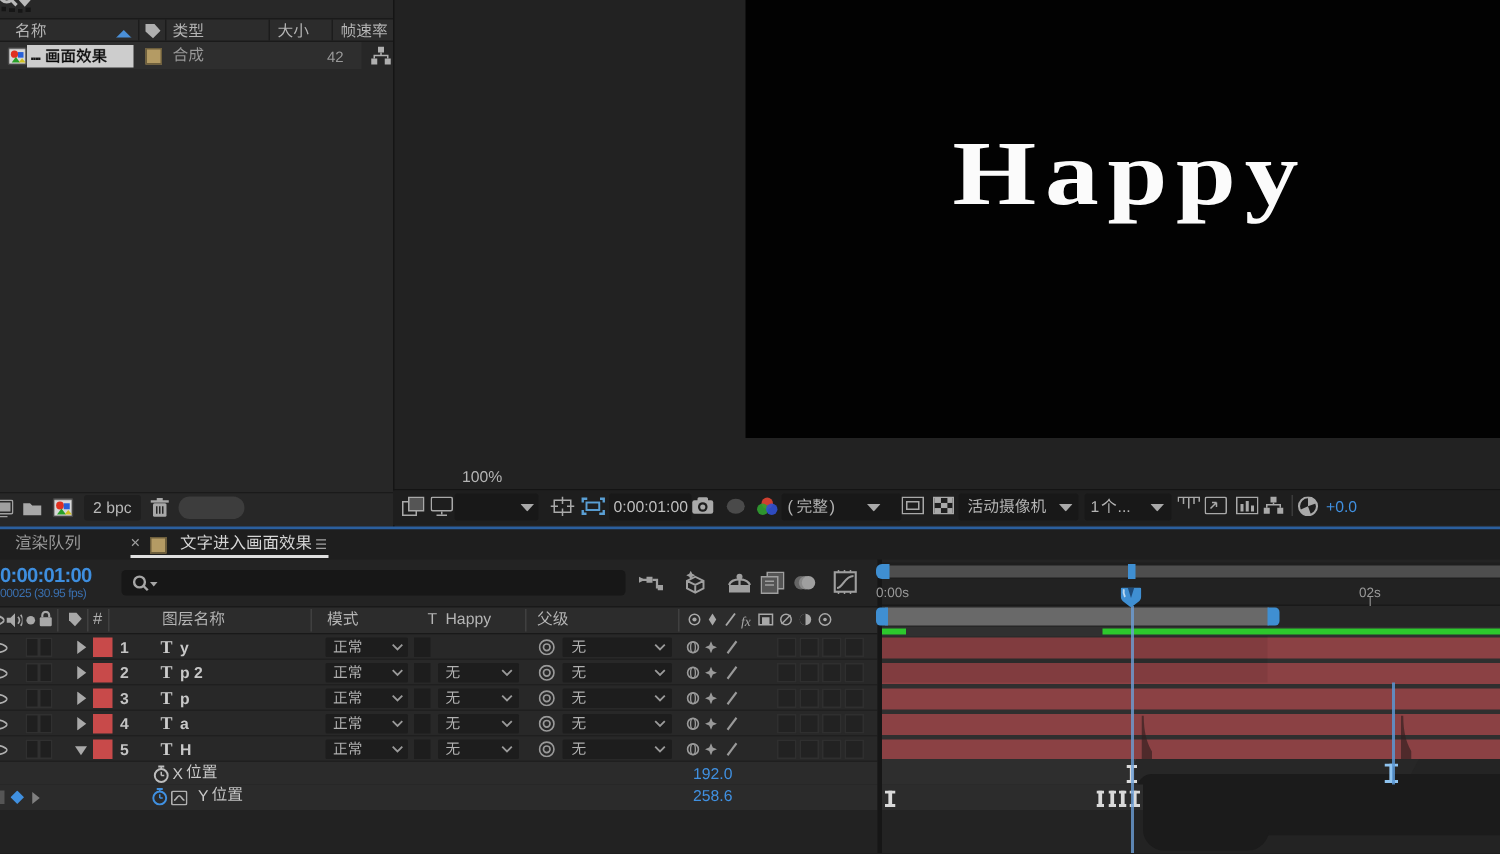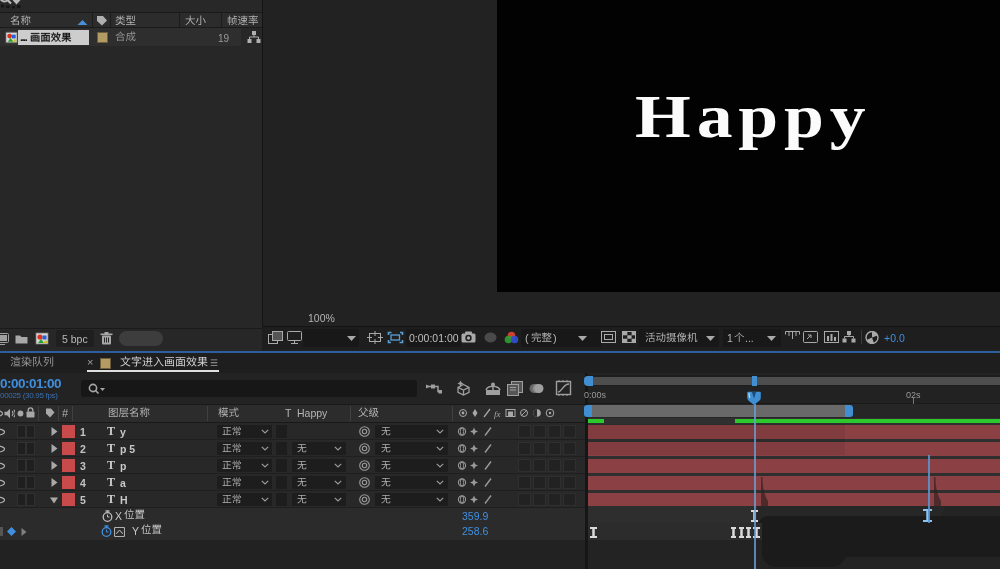--- a/index.html
+++ b/index.html
@@ -108,21 +108,21 @@
       <use href="#z753b" transform="translate(0.0 8.98) scale(0.0102 -0.0102)" fill="#0a0a0a" stroke="#0a0a0a" stroke-width="30"></use>
       <use href="#z9762" transform="translate(10.4 8.98) scale(0.0102 -0.0102)" fill="#0a0a0a" stroke="#0a0a0a" stroke-width="30"></use>
       <use href="#z6548" transform="translate(20.8 8.98) scale(0.0102 -0.0102)" fill="#0a0a0a" stroke="#0a0a0a" stroke-width="30"></use>
       <use href="#z679c" transform="translate(31.2 8.98) scale(0.0102 -0.0102)" fill="#0a0a0a" stroke="#0a0a0a" stroke-width="30"></use>
     </svg>
 <div class="a" style="left:97px;top:32px;width:11px;height:11px;background:#b49b64;border:1px solid #6e5f3c"></div>
 <svg class="a" style="left:115px;top:31px" width="21.0" height="12" viewBox="0 0 21.0 12">
       <use href="#z5408" transform="translate(0.0 9.24) scale(0.0105 -0.0105)" fill="#989898"></use>
       <use href="#z6210" transform="translate(10.5 9.24) scale(0.0105 -0.0105)" fill="#989898"></use>
     </svg>
-<div class="a" style="left:218px;top:33px;width:20px;height:11px;color:#9a9a9a;font-size:10px;line-height:11px">19</div>
+<div class="a" style="left:218px;top:33px;width:20px;height:11px;color:#9a9a9a;font-size:10px;line-height:11px">42</div>
 <svg class="a" style="left:247px;top:31px" width="14" height="13" viewBox="0 0 14 13">
       <rect x="5" y="0" width="4" height="4" fill="#b0b0b0"></rect>
       <rect x="0.5" y="8" width="4" height="4" fill="#b0b0b0"></rect>
       <rect x="9.5" y="8" width="4" height="4" fill="#b0b0b0"></rect>
       <path d="M7 4 v2 M2.5 8 v-2 h9 v2" stroke="#b0b0b0" fill="none"></path>
     </svg>
 <div class="a" style="left:0;top:328px;width:262px;height:1px;background:#1a1a1a"></div>
 <div class="a" style="left:0;top:329px;width:262px;height:21px;background:#272727"></div>
 <svg class="a" style="left:-6px;top:333px" width="15" height="12" viewBox="0 0 15 12">
       <rect x="0.5" y="0.5" width="14" height="9" rx="1" fill="none" stroke="#a0a0a0"></rect>
@@ -134,21 +134,21 @@
     </svg>
 <svg class="a" style="left:35px;top:332px" width="14" height="13" viewBox="0 0 14 13">
       <rect x="0.5" y="0.5" width="13" height="12" rx="1" fill="#8d8d8d" stroke="#444"></rect>
       <rect x="1.5" y="1.5" width="11" height="10" fill="#d8d8d8"></rect>
       <circle cx="5" cy="5" r="2.6" fill="#e03020"></circle>
       <rect x="7.5" y="3.5" width="4" height="4" fill="#2860d8"></rect>
       <path d="M3 11 l3 -4 3 4 z" fill="#28a028"></path>
       <path d="M8 11 l2.5 -3 2.5 3 z" fill="#d0c020"></path>
     </svg>
 <div class="a" style="left:56px;top:330px;width:38px;height:17px;background:#1f1f1f;border-radius:2px"></div>
-<div class="a" style="left:62px;top:333px;width:30px;height:12px;color:#b8b8b8;font-size:10.5px;line-height:12px">5 bpc</div>
+<div class="a" style="left:62px;top:333px;width:30px;height:12px;color:#b8b8b8;font-size:10.5px;line-height:12px">2 bpc</div>
 <svg class="a" style="left:100px;top:332px" width="13" height="13" viewBox="0 0 13 13">
       <rect x="2" y="3.5" width="9" height="9" rx="1" fill="#a8a8a8"></rect>
       <rect x="0.5" y="1.5" width="12" height="1.6" fill="#a8a8a8"></rect>
       <rect x="4.5" y="0" width="4" height="2" fill="#a8a8a8"></rect>
       <line x1="4.5" y1="5.5" x2="4.5" y2="10.5" stroke="#262626"></line>
       <line x1="6.5" y1="5.5" x2="6.5" y2="10.5" stroke="#262626"></line>
       <line x1="8.5" y1="5.5" x2="8.5" y2="10.5" stroke="#262626"></line>
     </svg>
 <div class="a" style="left:119px;top:331px;width:44px;height:15px;background:#3d3d3d;border-radius:8px"></div>
 <div class="a" style="left:262px;top:0;width:738px;height:352px;background:#222222;border-left:1px solid #151515"></div>
@@ -443,21 +443,21 @@
       <circle cx="8" cy="5" r="2.2" fill="#b0b0b0"></circle>
     </svg>
 <div class="a" style="left:17px;top:442px;width:9px;height:13px;background:#1f1f1f;border:1px solid #303030"></div>
 <div class="a" style="left:26px;top:442px;width:9px;height:13px;background:#1f1f1f;border:1px solid #303030"></div>
 <svg class="a" style="left:51px;top:444px" width="7" height="9">
       <path d="M0.5 0 l6 4.5 -6 4.5 z" fill="#a9a9a9"></path>
     </svg>
 <div class="a" style="left:62px;top:442px;width:13px;height:13px;background:#c84a4a"></div>
 <div class="a" style="left:80px;top:443px;width:12px;height:12px;color:#c4c4c4;font-size:10.5px;font-weight:bold;line-height:12px">2</div>
 <div class="a" style="left:107px;top:442px;width:12px;height:13px;color:#cccccc;font-size:12px;font-weight:bold;font-family:'Liberation Serif',serif;line-height:13px">T</div>
-<div class="a" style="left:120px;top:443px;width:30px;height:12px;color:#c8c8c8;font-size:10.5px;font-weight:bold;line-height:12px">p 5</div>
+<div class="a" style="left:120px;top:443px;width:30px;height:12px;color:#c8c8c8;font-size:10.5px;font-weight:bold;line-height:12px">p 2</div>
 <div class="a" style="left:217px;top:442px;width:55px;height:13px;background:#1d1d1d;border-radius:1px"></div>
 <svg class="a" style="left:222px;top:443px" width="19.6" height="11" viewBox="0 0 19.6 11">
       <use href="#z6b63" transform="translate(0.0 8.62) scale(0.0098 -0.0098)" fill="#b0b0b0"></use>
       <use href="#z5e38" transform="translate(9.8 8.62) scale(0.0098 -0.0098)" fill="#b0b0b0"></use>
     </svg>
 <svg class="a" style="left:261px;top:446px" width="8" height="5">
       <path d="M0.8 0.8 L4 4 L7.2 0.8" stroke="#9a9a9a" fill="none" stroke-width="1.2"></path>
     </svg>
 <div class="a" style="left:276px;top:442px;width:11px;height:13px;background:#1d1d1d"></div>
 <div class="a" style="left:292px;top:442px;width:54px;height:13px;background:#1d1d1d;border-radius:1px"></div>
@@ -647,21 +647,21 @@
       <line x1="3.5" y1="1" x2="7.5" y2="1" stroke="#bdbdbd" stroke-width="1.4"></line>
       <line x1="5.5" y1="1" x2="5.5" y2="3" stroke="#bdbdbd"></line>
       <line x1="5.5" y1="7" x2="5.5" y2="4.5" stroke="#bdbdbd"></line>
       <line x1="5.5" y1="7" x2="7.5" y2="7" stroke="#bdbdbd"></line>
     </svg>
 <div class="a" style="left:115px;top:510px;width:10px;height:12px;color:#c8c8c8;font-size:10.5px;line-height:12px">X</div>
 <svg class="a" style="left:124px;top:509px" width="21.0" height="12" viewBox="0 0 21.0 12">
       <use href="#z4f4d" transform="translate(0.0 9.24) scale(0.0105 -0.0105)" fill="#c8c8c8"></use>
       <use href="#z7f6e" transform="translate(10.5 9.24) scale(0.0105 -0.0105)" fill="#c8c8c8"></use>
     </svg>
-<div class="a" style="left:462px;top:510px;width:40px;height:12px;color:#4090e0;font-size:10.5px;line-height:12px">359.9</div>
+<div class="a" style="left:462px;top:510px;width:40px;height:12px;color:#4090e0;font-size:10.5px;line-height:12px">192.0</div>
 <div class="a" style="left:0;top:523px;width:585px;height:17px;background:#2b2b2b"></div>
 <div class="a" style="left:0;top:527px;width:3px;height:9px;background:#555"></div>
 <svg class="a" style="left:7px;top:527px" width="9" height="9">
       <path d="M4.5 0 L9 4.5 L4.5 9 L0 4.5 Z" fill="#4090e0"></path>
     </svg>
 <svg class="a" style="left:21px;top:528px" width="6" height="8">
       <path d="M0.5 0 l5 4 -5 4 z" fill="#808080"></path>
     </svg>
 <svg class="a" style="left:101px;top:525px" width="11" height="12" viewBox="0 0 11 12">
       <circle cx="5.5" cy="7" r="4.3" fill="none" stroke="#4090e0" stroke-width="1.3"></circle>

